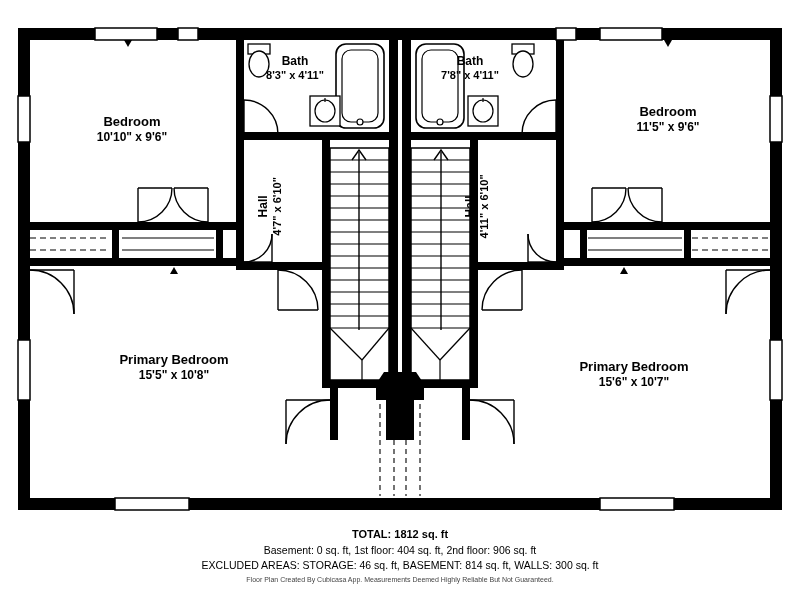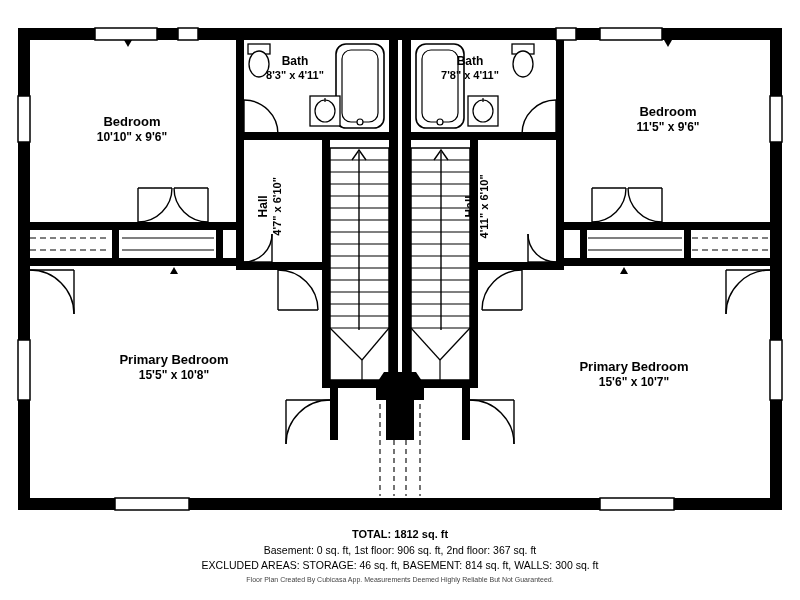--- a/index.html
+++ b/index.html
@@ -365,15 +365,15 @@
   <div>Primary Bedroom</div>
   <div class="room-dims">15'5" x 10'8"</div>
 </div>
 
 <div class="label room-name" style="left:524px; top:359px; width:220px;">
   <div>Primary Bedroom</div>
   <div class="room-dims">15'6" x 10'7"</div>
 </div>
 
 <div class="footer footer-total">TOTAL: 1812 sq. ft</div>
-<div class="footer footer-line2">Basement: 0 sq. ft, 1st floor: 906 sq. ft, 2nd floor: 367 sq. ft</div>
+<div class="footer footer-line2">Basement: 0 sq. ft, 1st floor: 404 sq. ft, 2nd floor: 906 sq. ft</div>
 <div class="footer footer-line3">EXCLUDED AREAS: STORAGE: 46 sq. ft, BASEMENT: 814 sq. ft, WALLS: 300 sq. ft</div>
 <div class="footer footer-credit">Floor Plan Created By Cubicasa App. Measurements Deemed Highly Reliable But Not Guaranteed.</div>
 
 </body></html>

